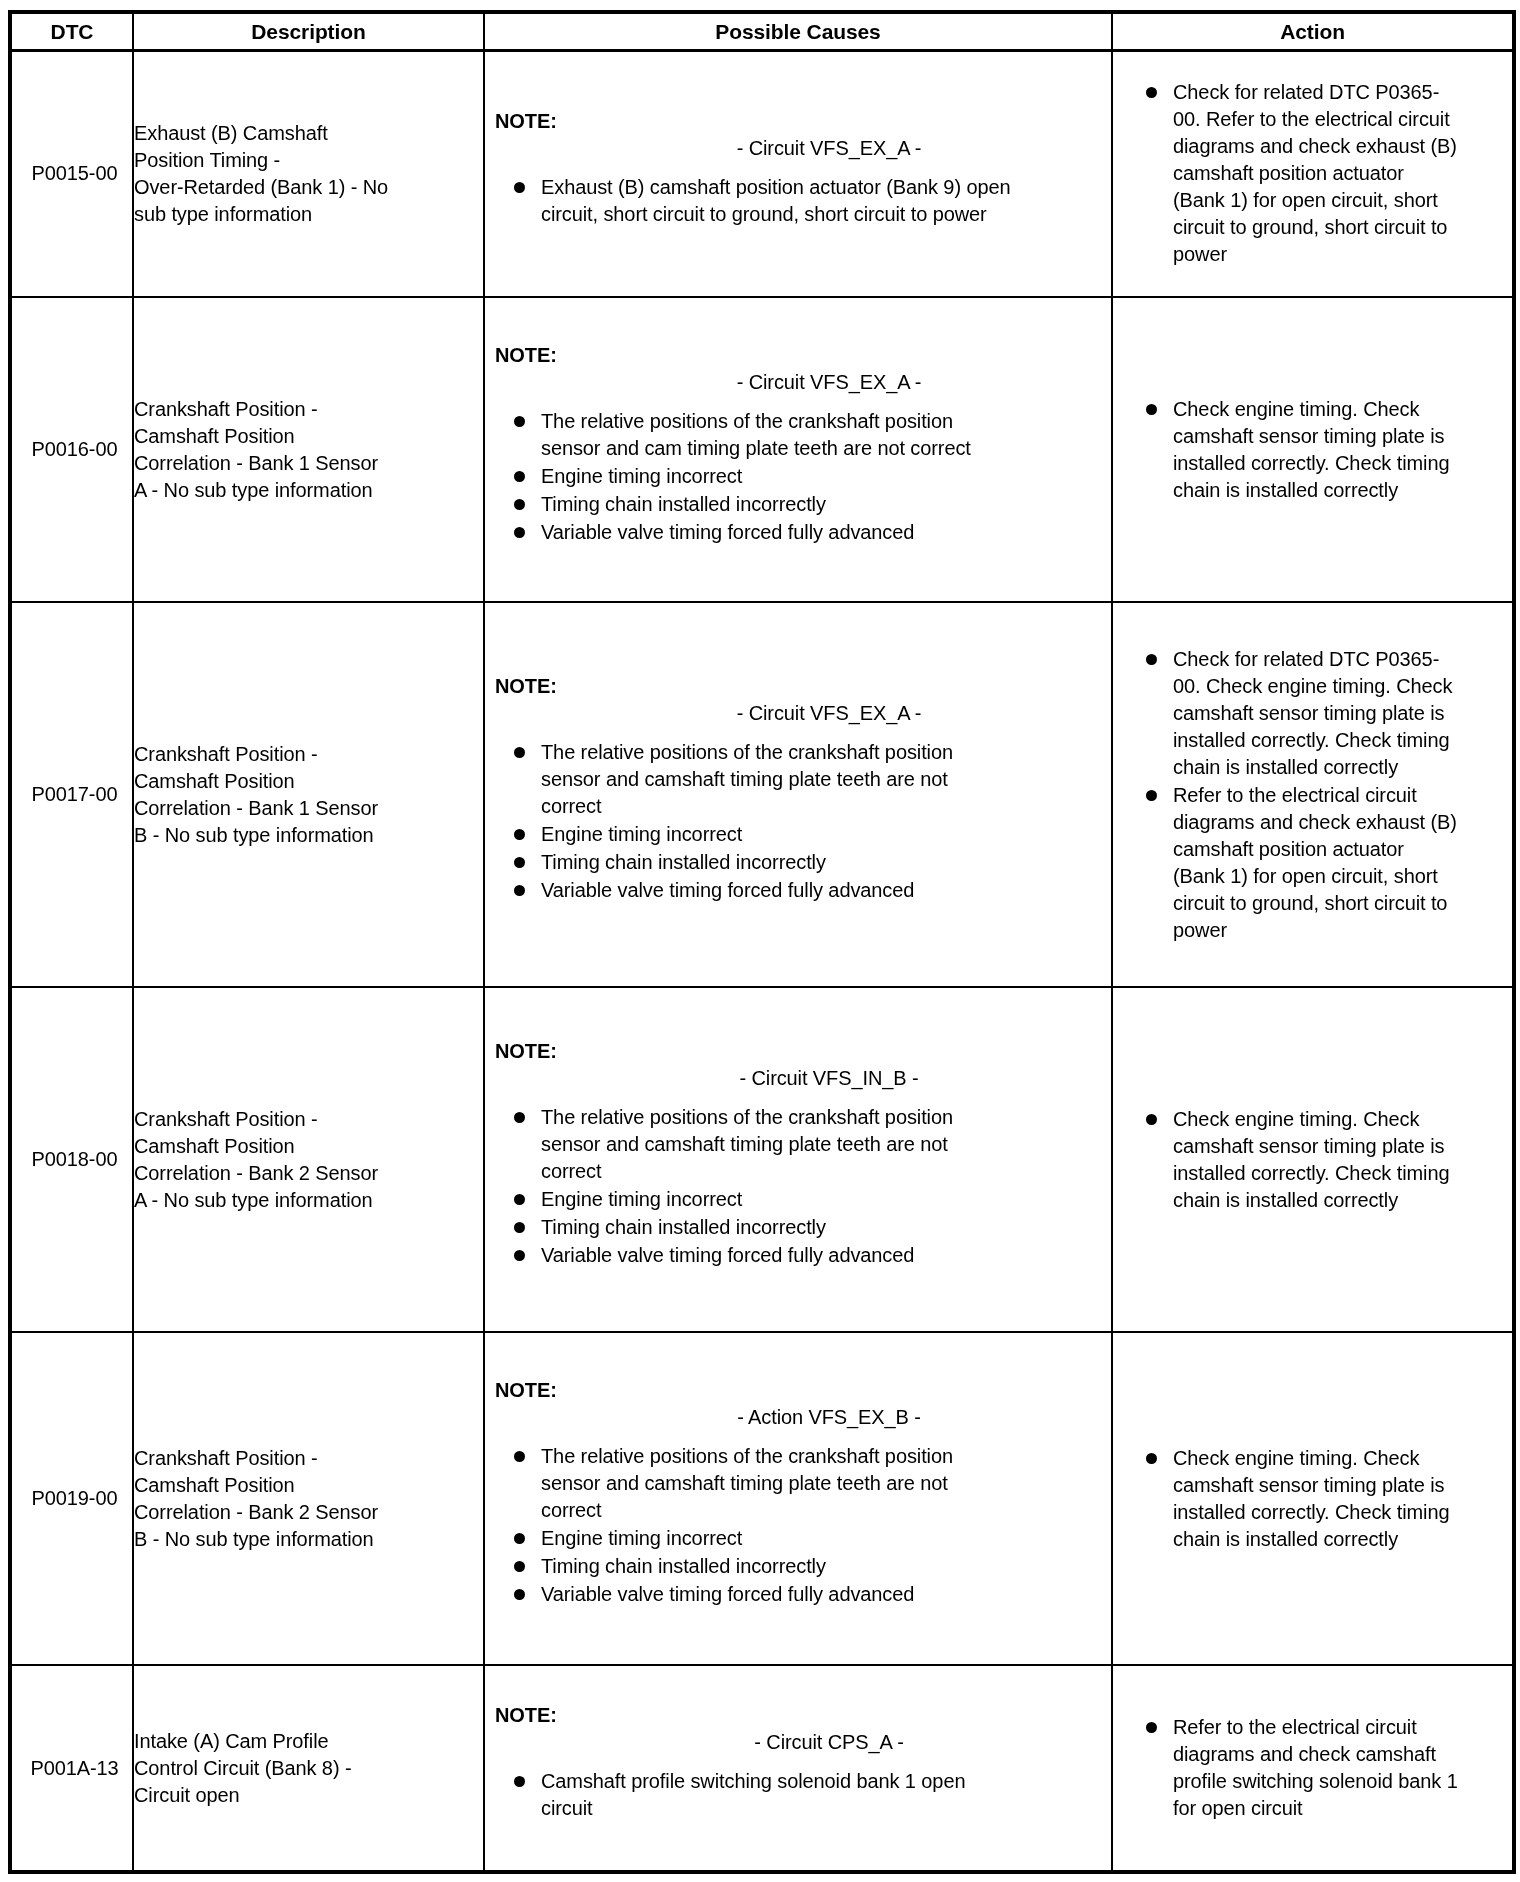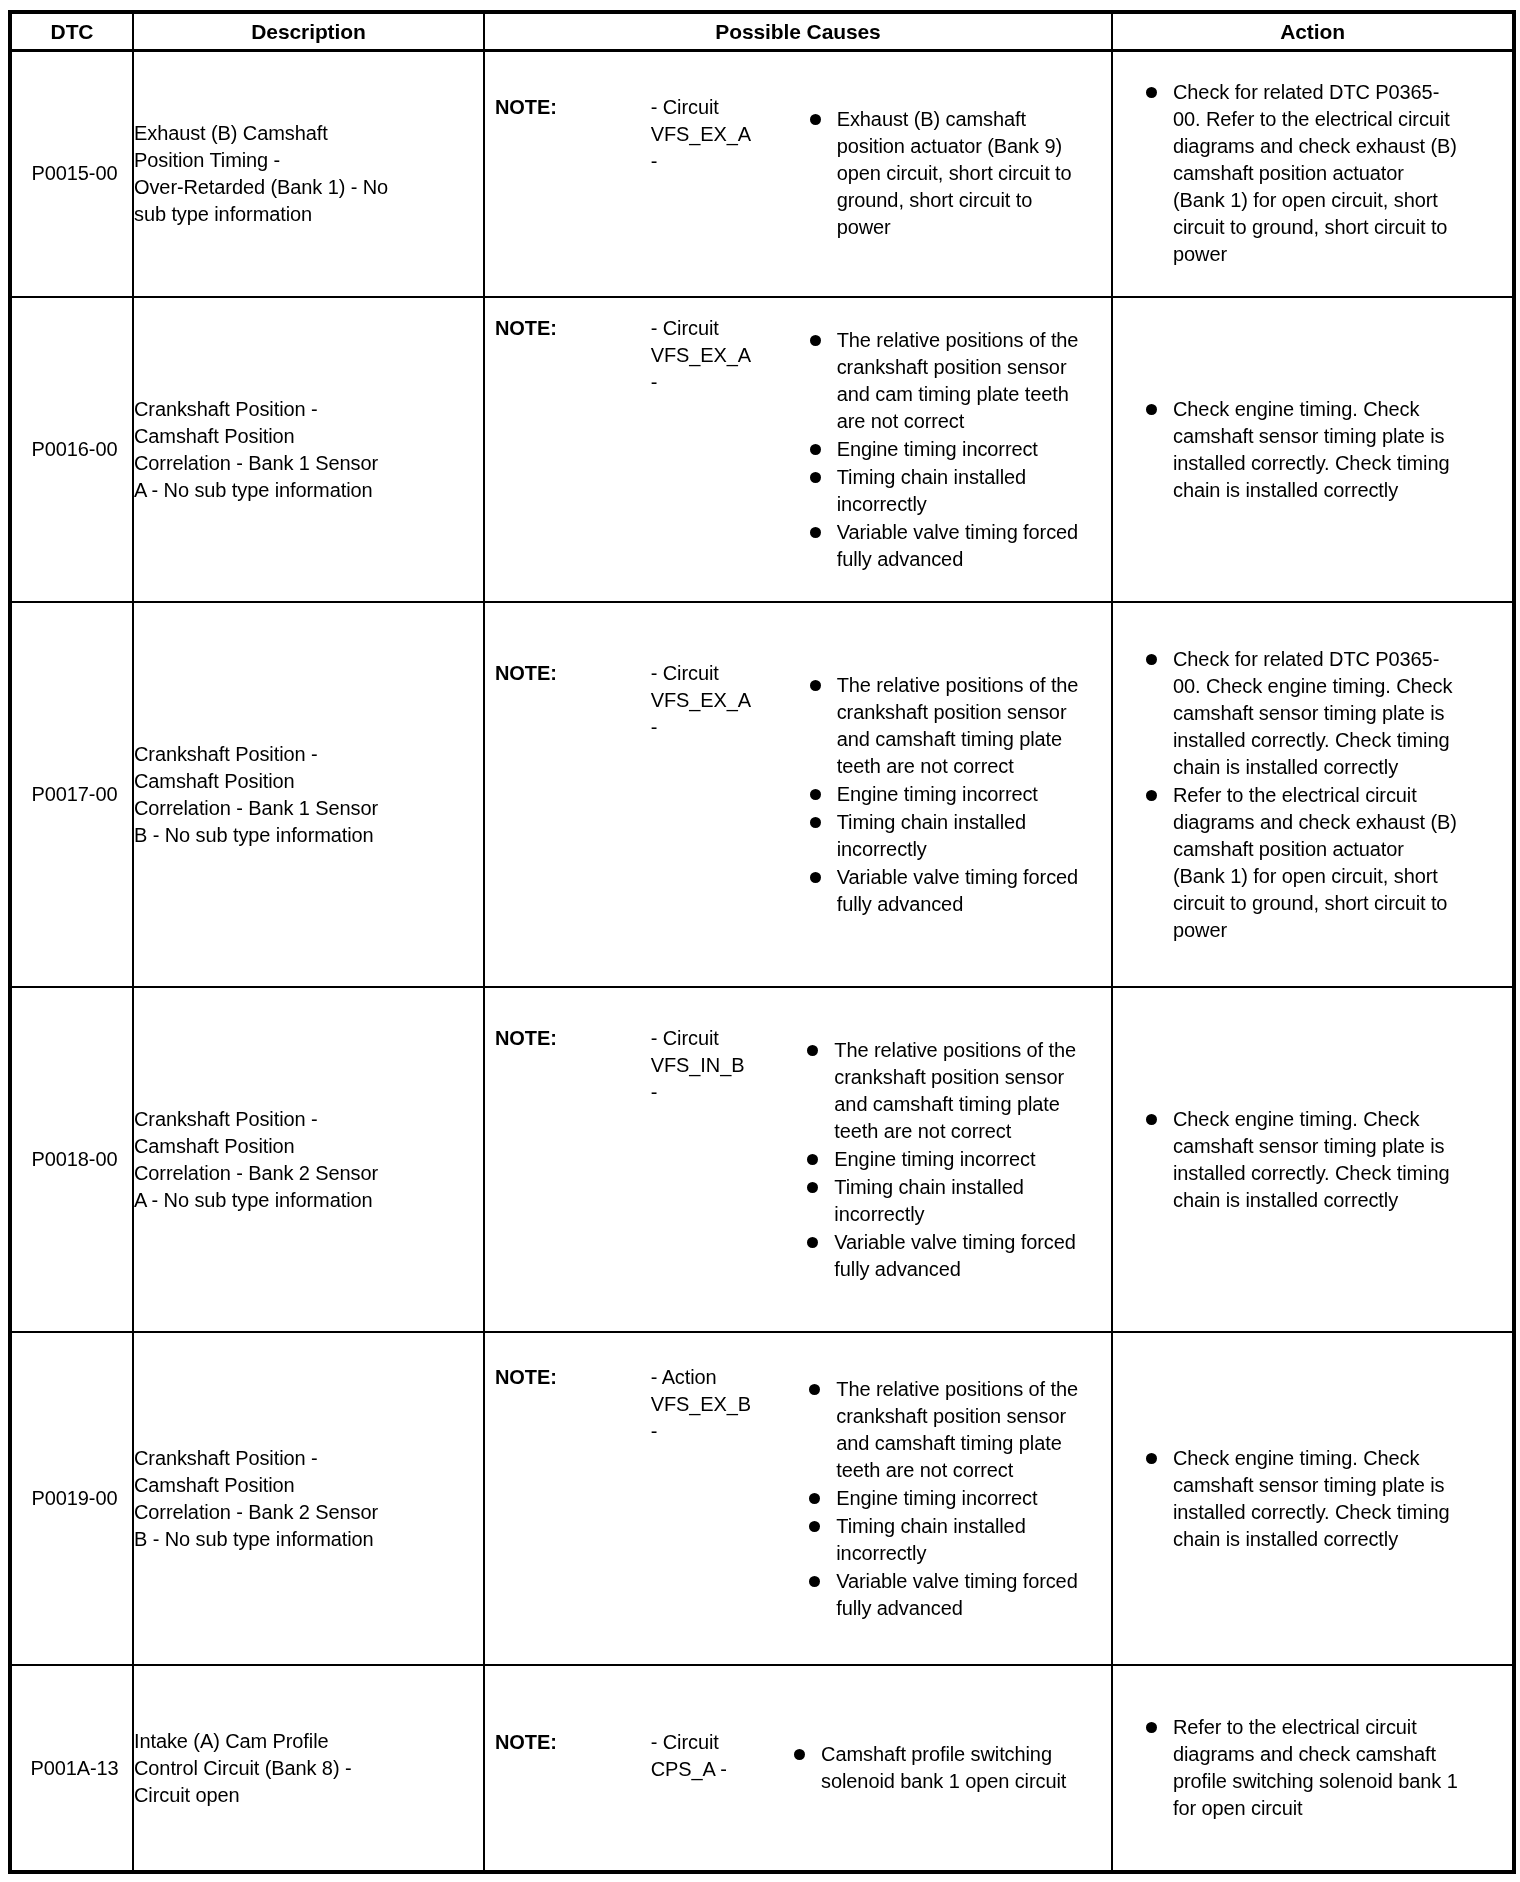--- a/index.html
+++ b/index.html
@@ -66,30 +66,30 @@
     padding-right: 6px;
   }
   .desc-text { white-space: pre-line; }
 
   td.causes-cell {
     vertical-align: middle;
     padding: 6px 8px;
   }
   .causes-inner {
     display: flex;
-    flex-direction: row;
+    flex-direction: column;
     justify-content: center;
-    gap: 32px;
   }
   .note-label {
     font-weight: 700;
     padding-left: 2px;
   }
   .circuit-line {
     padding-left: 62px;
+    text-align: center;
   }
 
   ul.bullets {
     margin: 12px;
     padding: 0;
     list-style: none;
   }
   ul.bullets li {
     position: relative;
     padding-left: 36px;

